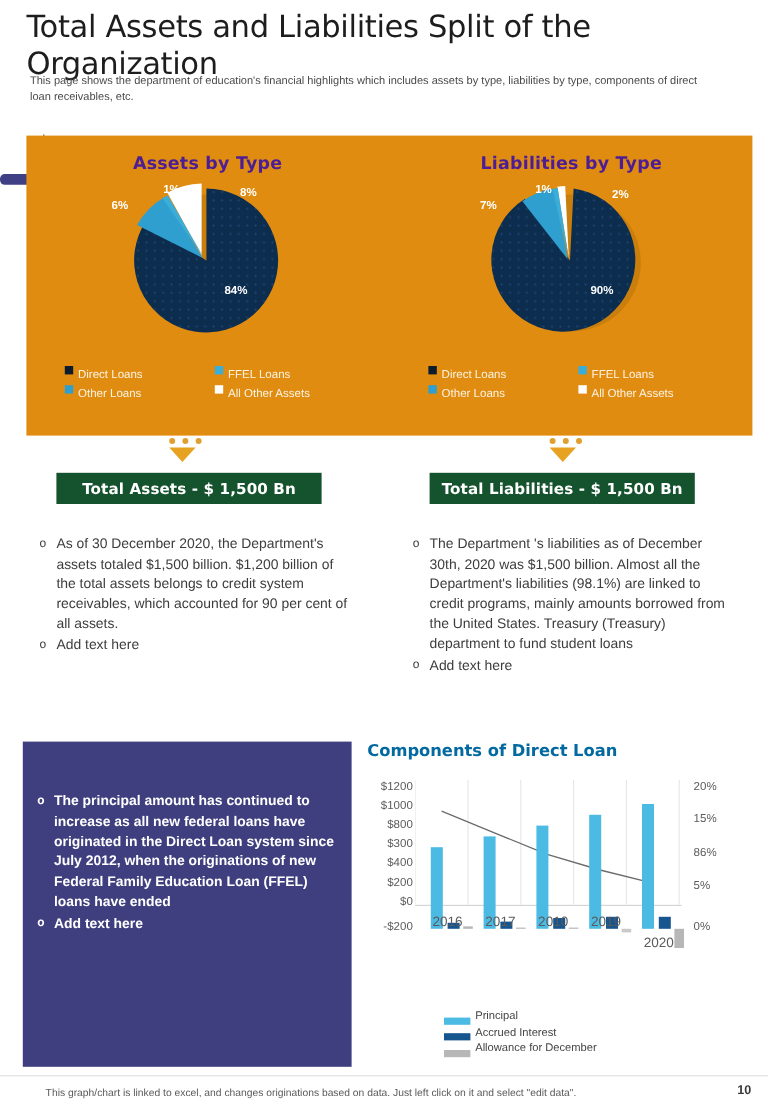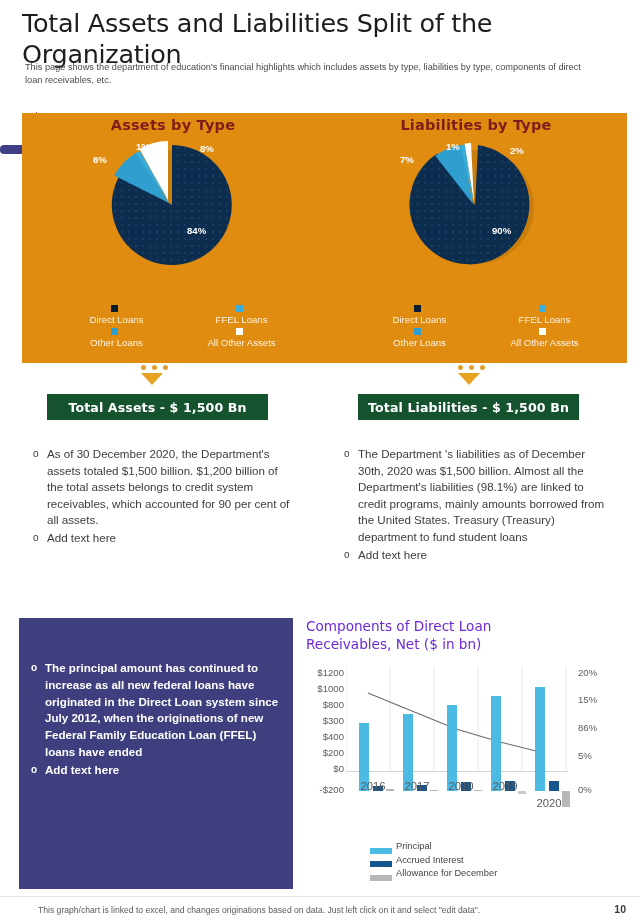--- a/index.html
+++ b/index.html
@@ -26,32 +26,32 @@
   #deco-vline{position:absolute;left:36px;top:112px;width:1px;height:137px;background:#6b4a10;opacity:.85;}
   #deco-bar{position:absolute;left:0px;top:145px;width:52px;height:9px;background:#3f3f86;border-radius:4px;}
   .deco-dot{position:absolute;left:33px;width:5px;height:5px;border-radius:50%;background:#8a5d12;}
   
   #orange-panel{
     position:absolute;left:22px;top:113px;width:605px;height:250px;
     background:#e08c10;
   }
   .pie-block{position:absolute;top:0;width:302px;height:250px;}
   .pie-title{
-    text-align:center;margin-top:4px;
-    font-size:14.5px;font-weight:700;color:#7f1d1d;
+    text-align:center;margin-top:16px;
+    font-size:14.5px;font-weight:700;color:#4c1d95;
     font-family:"DejaVu Sans","Liberation Sans",sans-serif;
     letter-spacing:.2px;
   }
   .pie-wrap{position:relative;width:302px;height:130px;margin-top:6px;}
   .pie-legend{
     position:absolute;left:32px;top:192px;width:250px;
     font-size:9.6px;color:#fdf3e2;line-height:16px;
   }
   .pie-legend .leg-row{display:flex;}
-  .pie-legend .leg-item{display:flex;align-items:center;width:50%;flex-direction:column;}
+  .pie-legend .leg-item{display:flex;align-items:flex-start;width:50%;}
   .leg-sq{width:7px;height:7px;margin-right:4px;display:inline-block;flex:none;}
   .pct{position:absolute;font-size:9.6px;font-weight:700;color:#ffffff;}
   
   .trio-dot{position:absolute;width:5px;height:5px;border-radius:50%;background:#e0a030;}
   .down-tri{
     position:absolute;width:0;height:0;
     border-left:11px solid transparent;border-right:11px solid transparent;
     border-top:12px solid #e7a221;
   }
   
@@ -68,21 +68,21 @@
   
   #purple-box{
     position:absolute;left:19px;top:618px;width:274px;height:271px;
     background:#3f3f7f;
   }
   #purple-box .bullets{position:static;color:#ffffff;font-weight:700;font-size:11.6px;line-height:16.8px;}
   #purple-box .inner{padding:42px 14px 0 12px;}
   
   #bar-chart-block{position:absolute;left:300px;top:618px;width:330px;height:275px;}
   #chart-title{
-    font-size:13.6px;font-weight:400;color:#6d28d9;line-height:1.3;
+    font-size:13.6px;font-weight:700;color:#0369a1;line-height:1.3;
     font-family:"DejaVu Sans","Liberation Sans",sans-serif;
     margin-left:6px;
   }
   #plot{position:relative;margin-top:14px;width:330px;height:160px;}
   .axis-lab{position:absolute;font-size:9.6px;color:#5b5b5b;white-space:nowrap;}
   .ytick-l{right:0;text-align:right;}
   #zero-line{position:absolute;left:46px;width:222px;height:1px;background:#d4d4d4;}
   .bar{position:absolute;bottom:0;}
   .cat-lab{position:absolute;font-size:11.3px;color:#5b5b5b;text-align:center;}
   #chart-legend{position:absolute;left:70px;top:222px;font-size:9.3px;color:#444;line-height:13.5px;}
@@ -259,21 +259,20 @@
         <span class="mark">o</span>
         <span>Add text here</span>
       </div>
     </div>
   </div>
 </div>
 
 <div id="bar-chart-block">
   <div id="chart-title">
     <span>Components of Direct Loan</span><br>
-    <span>Receivables, Net ($ in bn)</span>
   </div>
 
   <div id="plot">
 
     <div class="axis-lab ytick-l" style="left:0;width:44px;top:0">$1200</div>
     <div class="axis-lab ytick-l" style="left:0;width:44px;top:16px">$1000</div>
     <div class="axis-lab ytick-l" style="left:0;width:44px;top:32px">$800</div>
     <div class="axis-lab ytick-l" style="left:0;width:44px;top:48px">$300</div>
     <div class="axis-lab ytick-l" style="left:0;width:44px;top:64px">$400</div>
     <div class="axis-lab ytick-l" style="left:0;width:44px;top:80px">$200</div>

